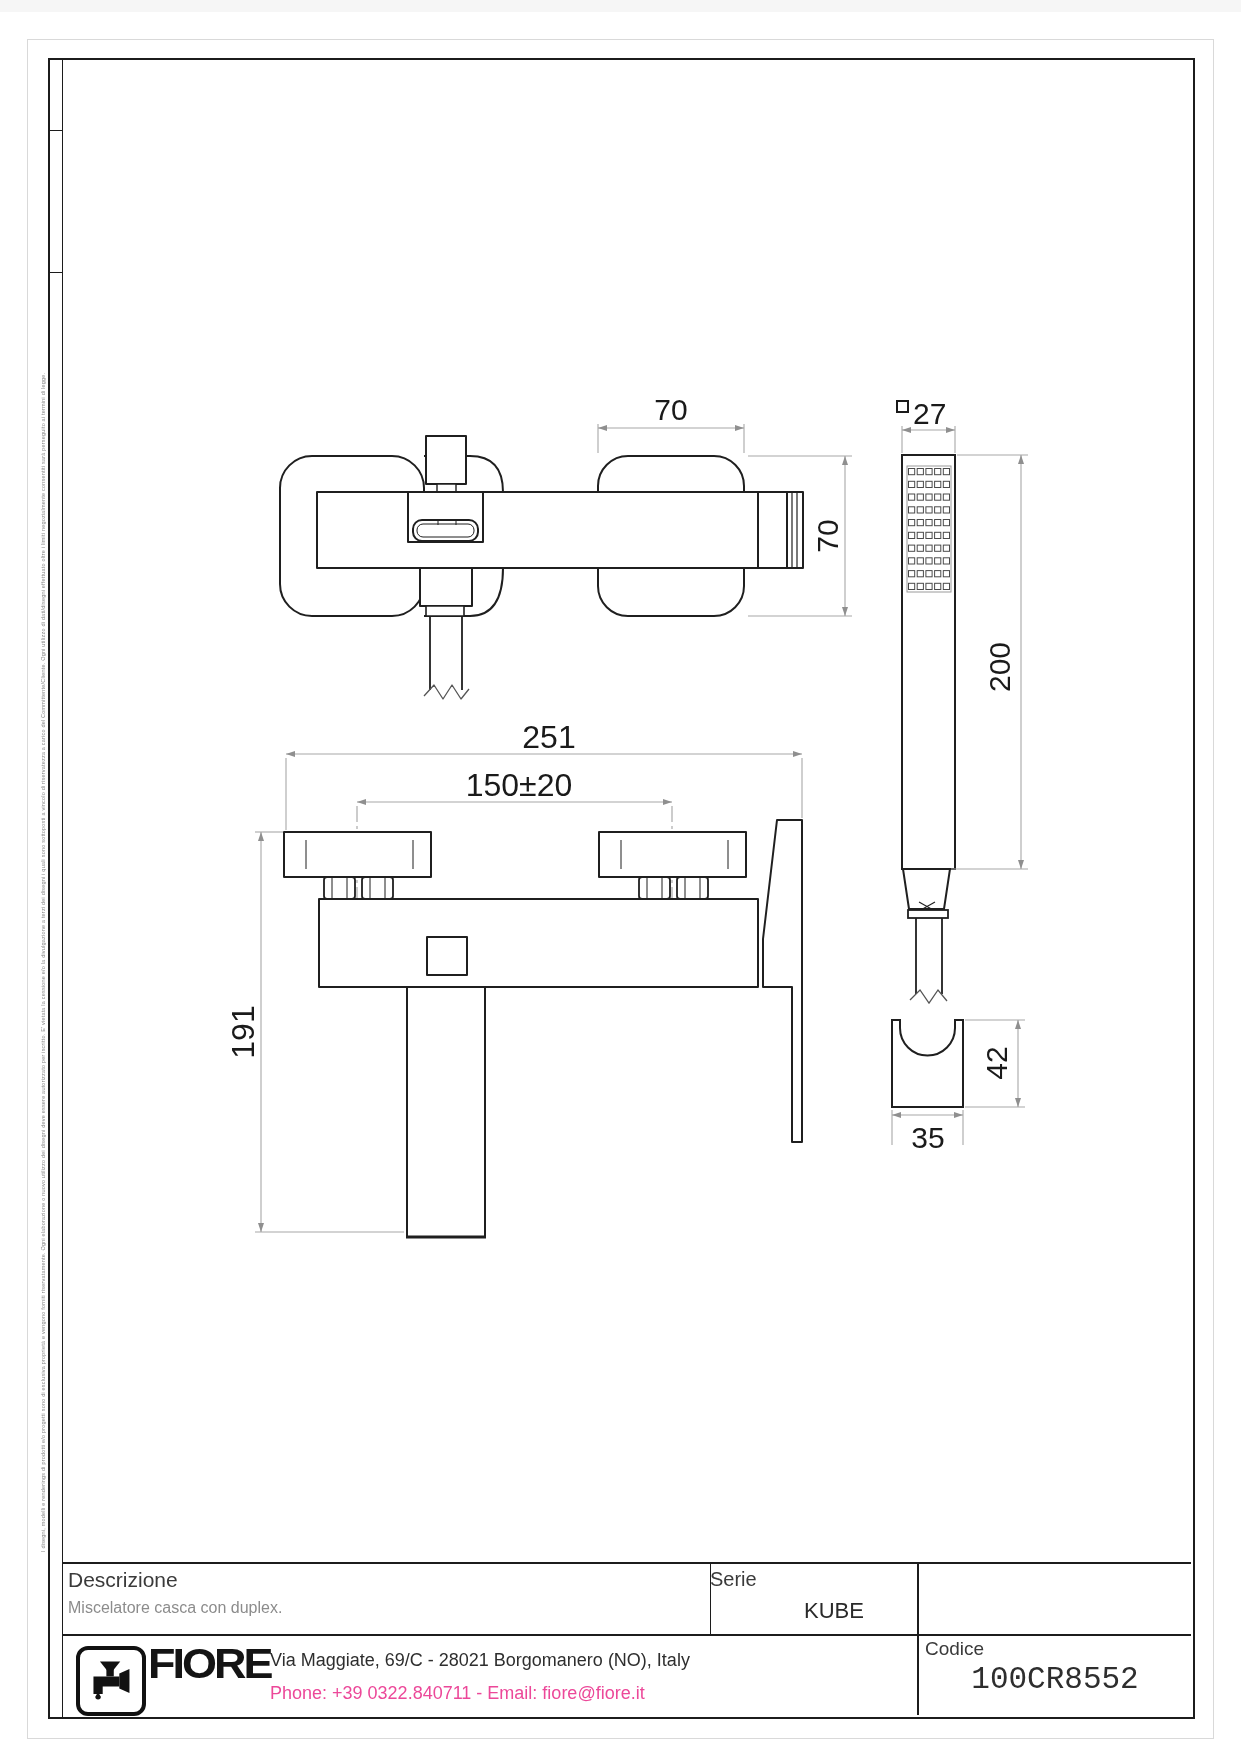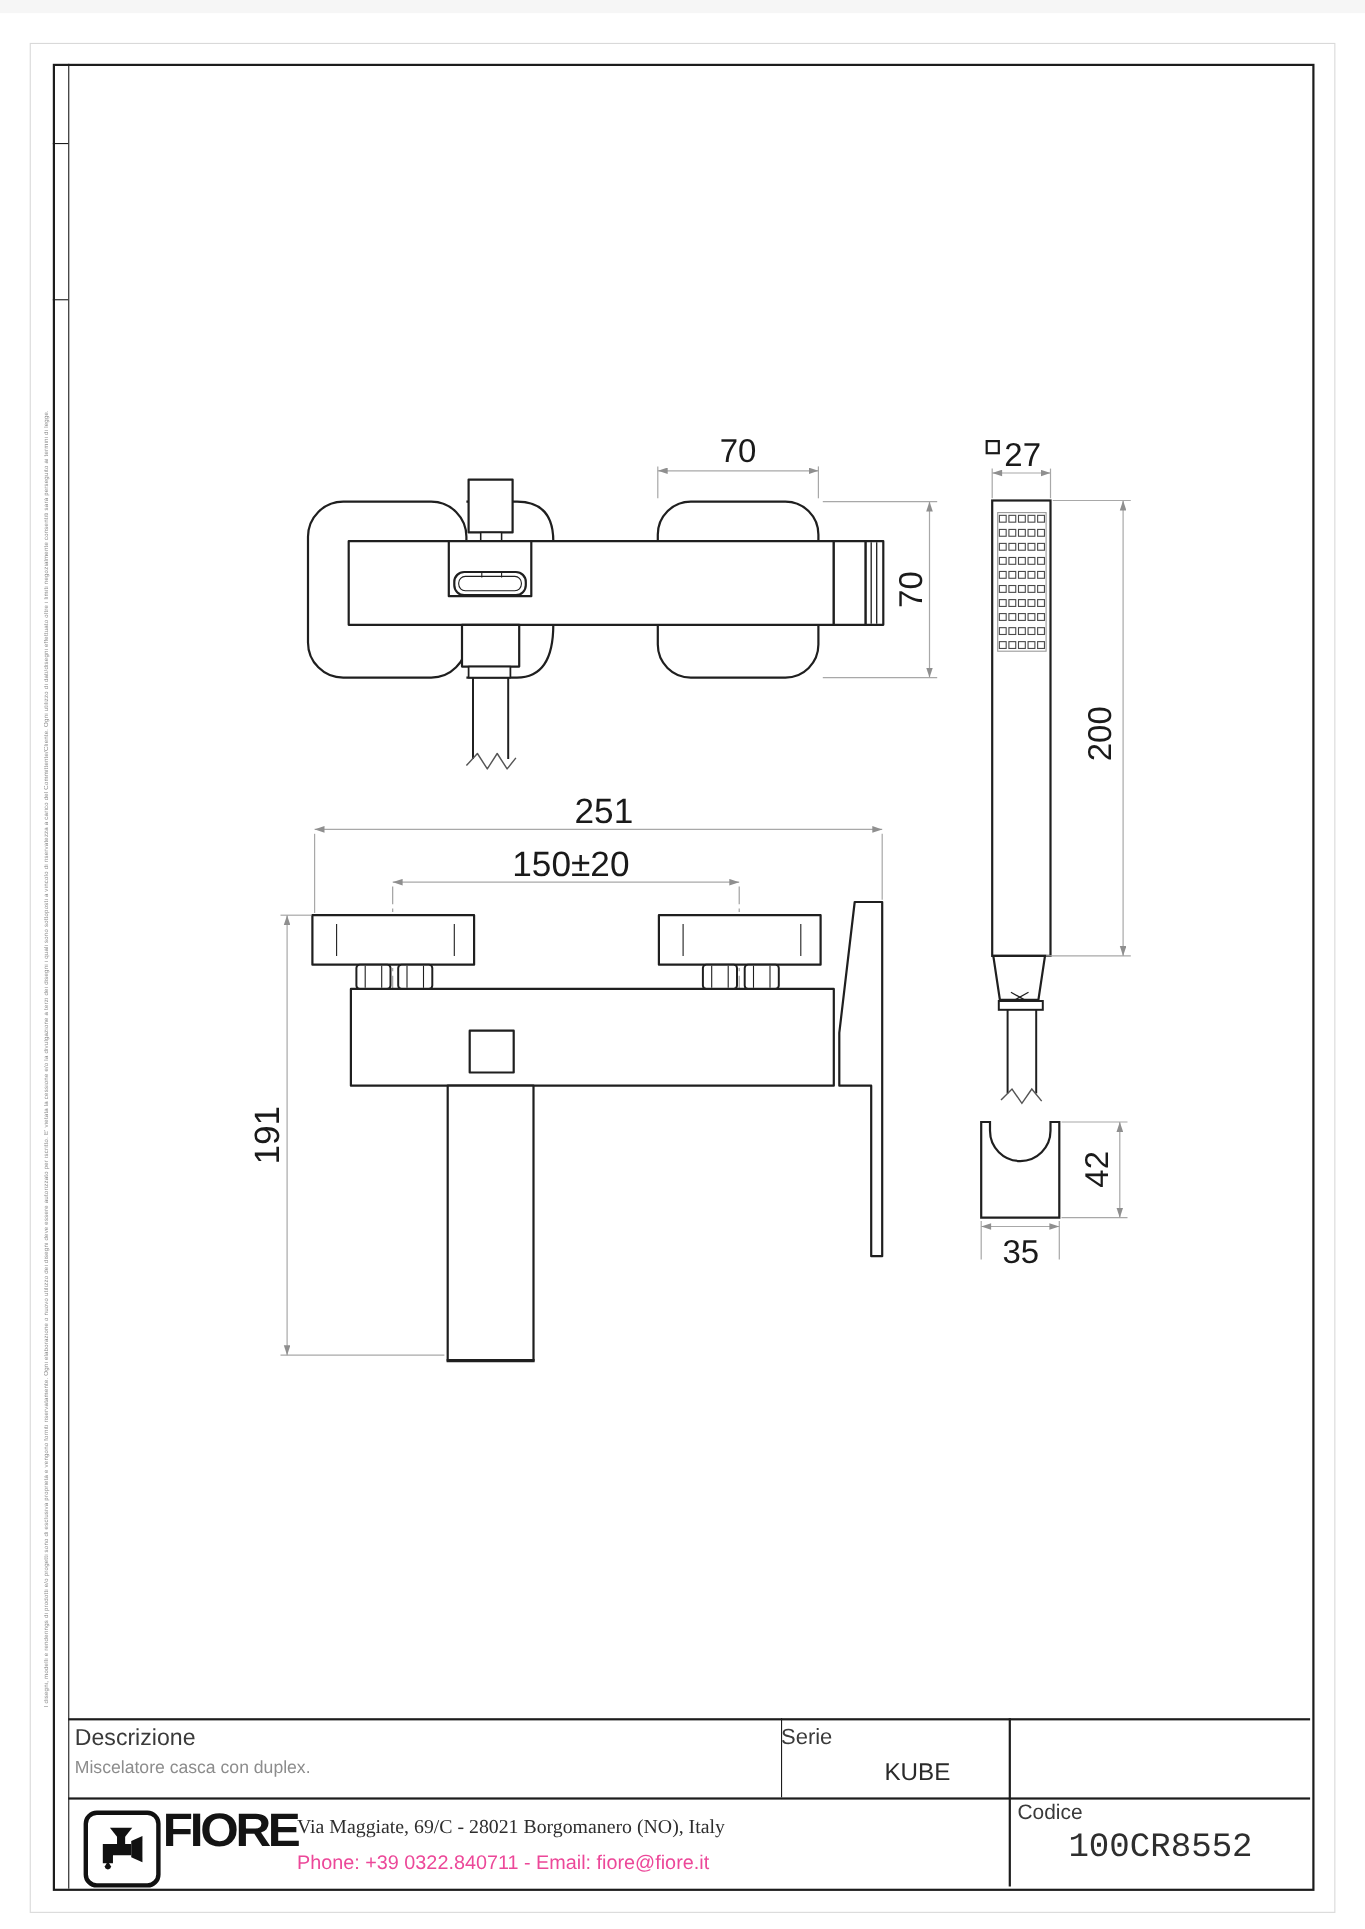--- a/index.html
+++ b/index.html
@@ -16,21 +16,21 @@
   svg text{font-family:"Liberation Sans",sans-serif;}
   .dimtxt{font-size:30px;fill:#1a1a1a;}
   
   .tb-label{position:absolute;color:#3a3a3a;}
   .desc-label{left:68px;top:1556px;font-size:21px;}
   .desc-value{left:68px;top:1587px;font-size:16px;color:#8c8c8c;text-align:right;}
   .serie-label{left:710px;top:1556px;width:207px;text-align:left;font-size:20px;}
   .serie-value{left:710px;top:1586px;width:248px;text-align:center;font-size:22px;color:#2a2a2a;}
   .codice-label{left:925px;top:1626px;font-size:19px;}
   .codice-value{left:917px;top:1650px;width:276px;text-align:center;font-size:31px;color:#2e2e2e;font-family:Liberation Mono, monospace;}
-  .addr1{left:270px;top:1638px;font-size:18px;color:#2e2e2e;font-family:Liberation Serif, serif;}
+  .addr1{left:270px;top:1638px;font-size:18px;color:#2e2e2e;}
   .addr2{left:270px;top:1671px;font-size:18px;color:#ec4899;}
   .logo-box{position:absolute;left:76px;top:1634px;width:62px;height:62px;
         border:4px solid #111;border-radius:12px;display:flex;align-items:center;justify-content:center;}
   .logo-name{position:absolute;left:148px;top:1626px;font-size:45px;font-weight:900;
         letter-spacing:-3px;color:#141414;transform:scaleY(.95);}
   .logo-tag{position:absolute;left:152px;top:1748px;font-size:21px;font-weight:700;
         font-style:italic;color:#141414;letter-spacing:.5px;}
 </style>
 </head>
 <body>

